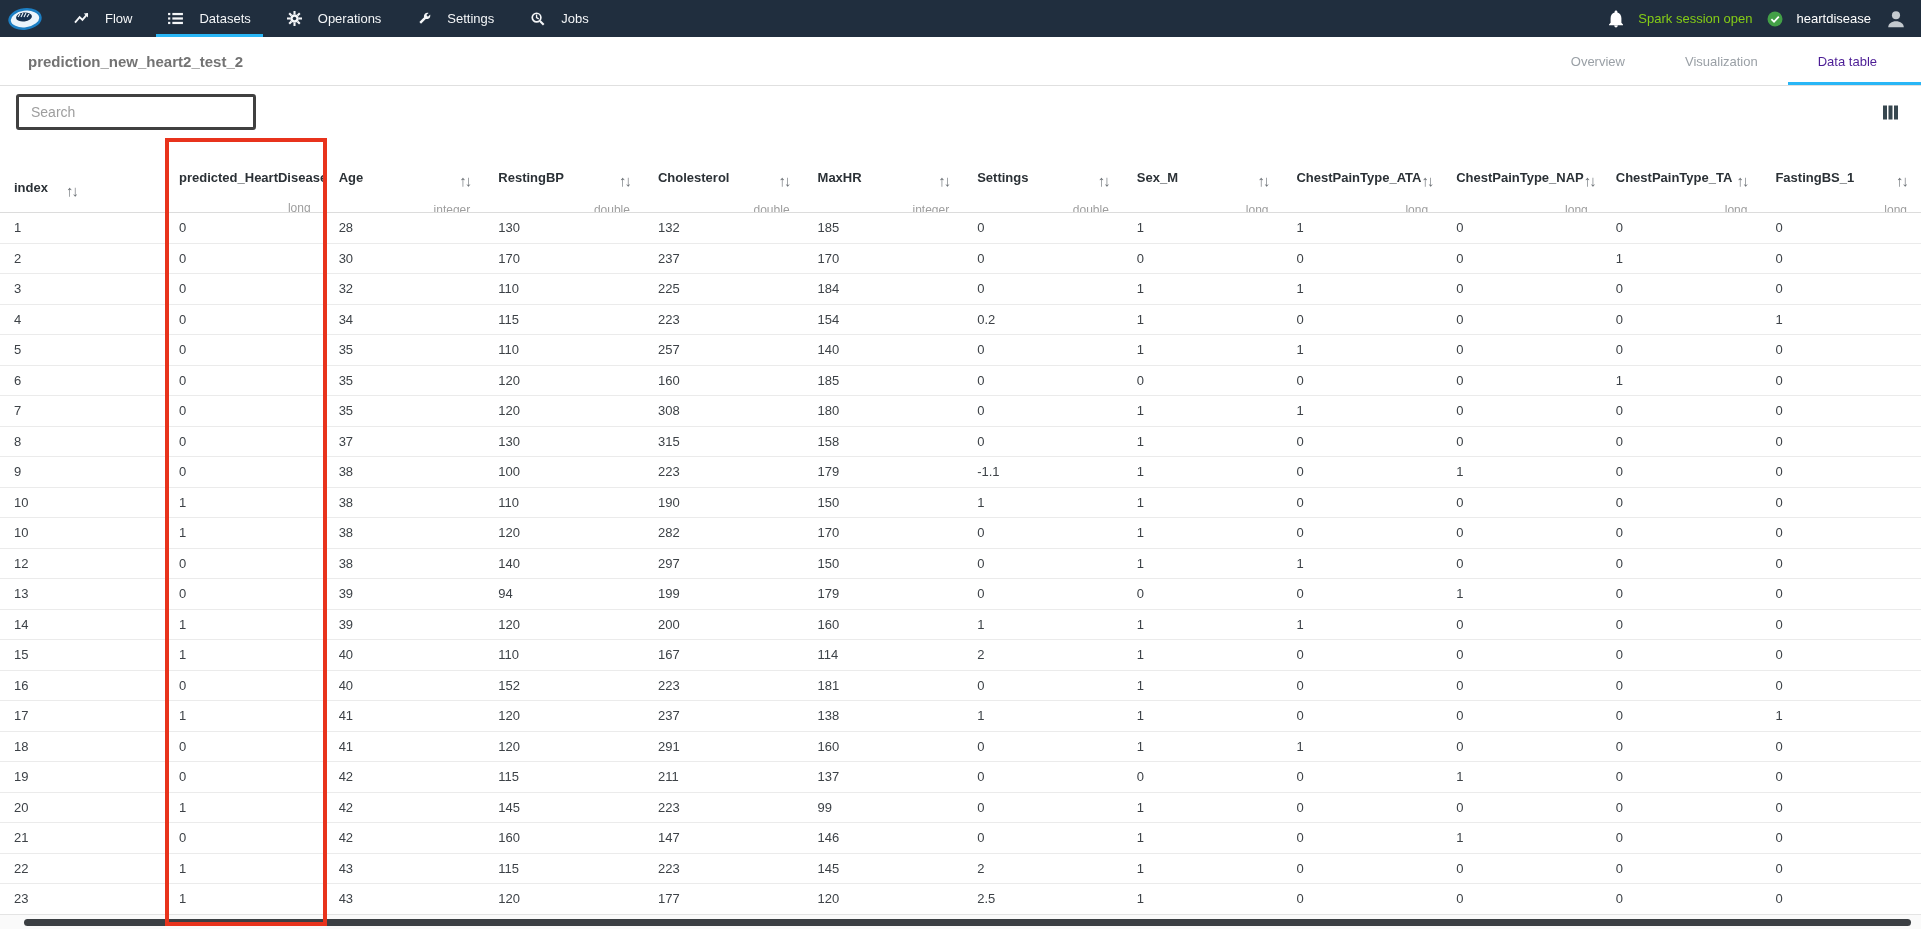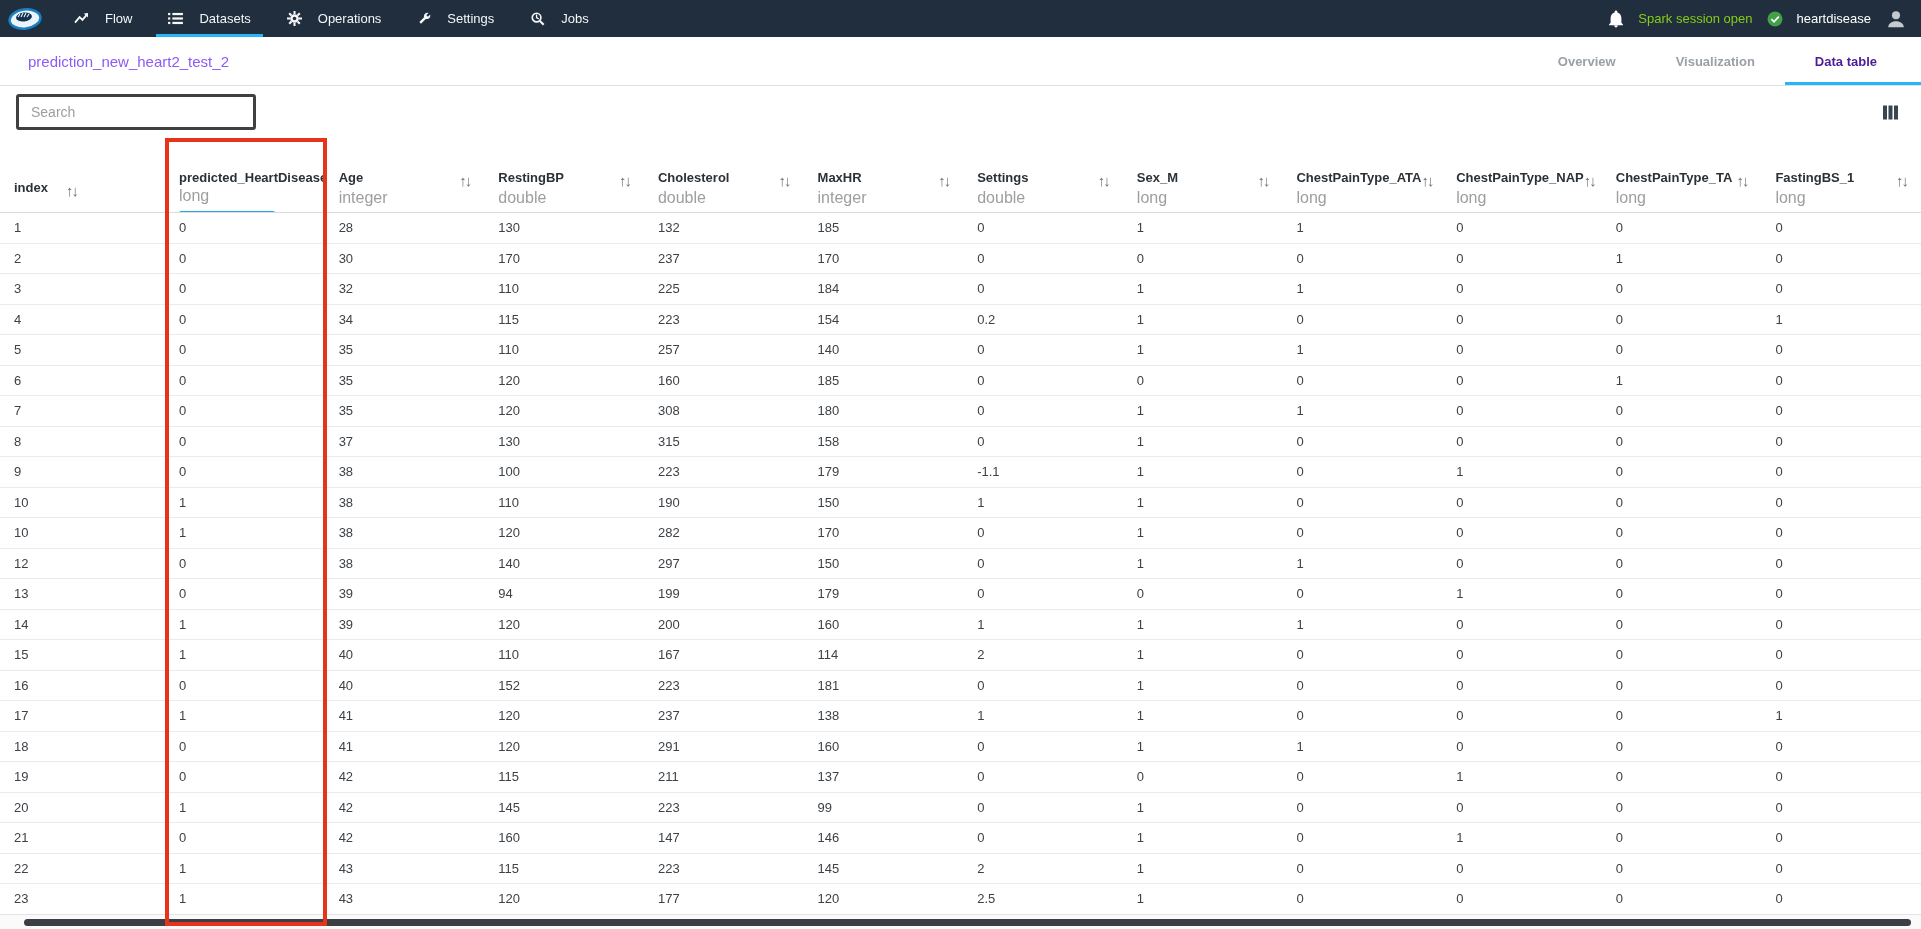--- a/index.html
+++ b/index.html
@@ -16,24 +16,24 @@
   .nav-item.active::after { content:""; position:absolute; left:6px; right:6px; bottom:0;
     height:3px; background:#29b6f6; }
   .nav-right { margin-left:auto; display:flex; align-items:center; gap:14px; padding-right:14px; }
   .session-text { font-size:13px; color:#84cc16; }
   .session-user { font-size:13px; color:#fff; }
   .avatar { width:22px; height:22px; display:flex; align-items:center; justify-content:center; }
 
   
   .titlebar { height:49px; background:#fff; border-bottom:1px solid #e0e0e0;
     display:flex; align-items:center; }
-  .page-title { font-size:15px; font-weight:normal; color:#8b5cf6; padding-left:28px; }
+  .page-title { font-size:15px; font-weight:bold; color:#737373; padding-left:28px; }
   .tabs { margin-left:auto; display:flex; align-items:stretch; height:100%; }
   .tab { position:relative; display:flex; align-items:center; padding:0 30px; font-size:13px;
-    font-weight:bold; color:#9aa0a6; cursor:pointer; }
+    font-weight:normal; color:#9aa0a6; cursor:pointer; }
   .tab:last-child { padding-right:44px; }
   .tab.active { color:#4c1d95; }
   .tab.active::after { content:""; position:absolute; left:0; right:0; bottom:0; height:3px;
     background:#29b6f6; }
 
   
   .toolbar { height:52px; display:flex; align-items:center; padding:0 22px 0 16px; }
   .search-input { width:240px; height:36px; border:3px solid #404040; border-radius:3px;
     padding:0 12px; font-size:14px; color:#3c4247; outline:none; }
   .search-input::placeholder { color:#9e9e9e; }
@@ -42,21 +42,21 @@
   
   .datatable { position:relative; }
   .thead { display:flex; height:75px; border-bottom:1px solid #dcdcdc; }
   .th { flex:1 1 0; padding:32px 14px 0 14px; overflow:hidden; }
   .th-index { flex:0 0 165px; padding-top:42px; }
   .th-top { display:flex; justify-content:space-between; align-items:flex-start; }
   .th-index .th-top { justify-content:flex-start; gap:18px; }
   .th-name { font-size:13px; font-weight:bold; color:#2b3136; white-space:nowrap; }
   .sort { font-size:15px; color:#6f7479; letter-spacing:-2px; transform:translateY(2px);
     white-space:nowrap; }
-  .th-type { font-size:16px; color:#9e9e9e; margin-top:2px; }
+  .th-type { font-size:12px; color:#9e9e9e; margin-top:16px;text-align:right; }
   .th-bar { height:4px; width:96px; max-width:80%; background:#2ba7e2; border-radius:2px;
     margin-top:6px; }
   .tbody { }
   .tr { display:flex; height:30.5px; border-bottom:1px solid #ebebeb; align-items:center; }
   .td { flex:1 1 0; padding:0 14px; font-size:13px; color:#3d4247; white-space:nowrap;
     overflow:hidden; }
   .td-index { flex:0 0 165px; }
 
   
   .highlight-box { position:absolute; top:138px; left:165px;

